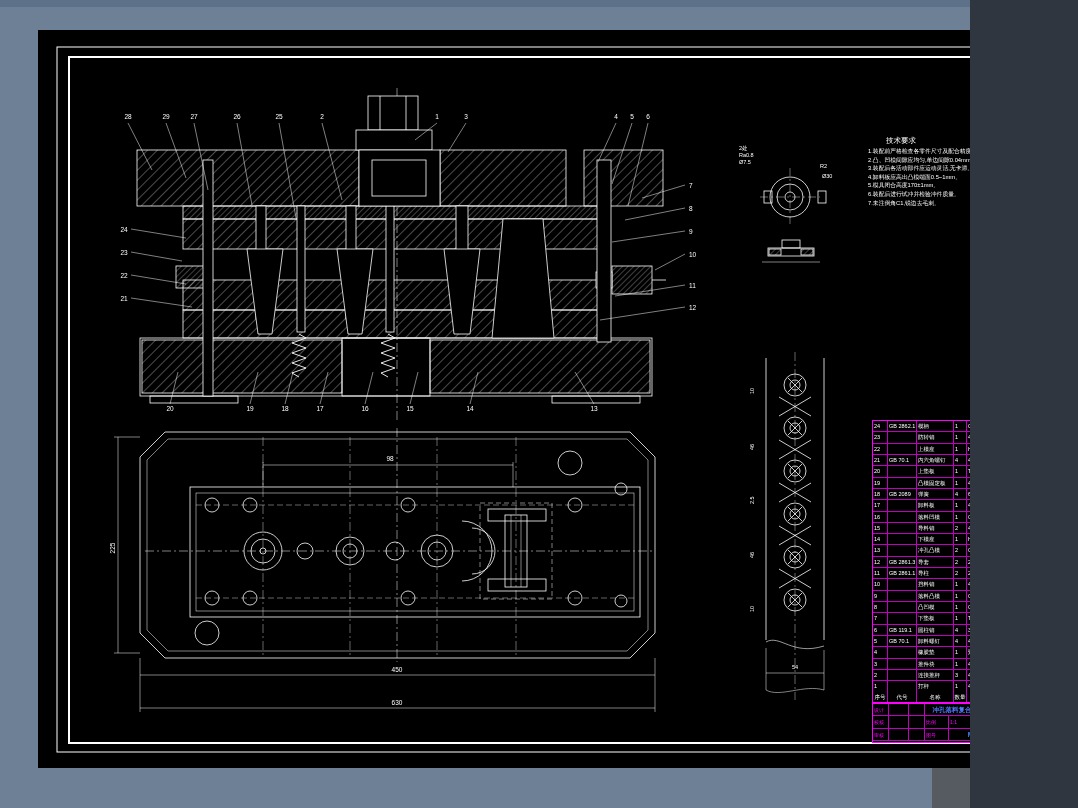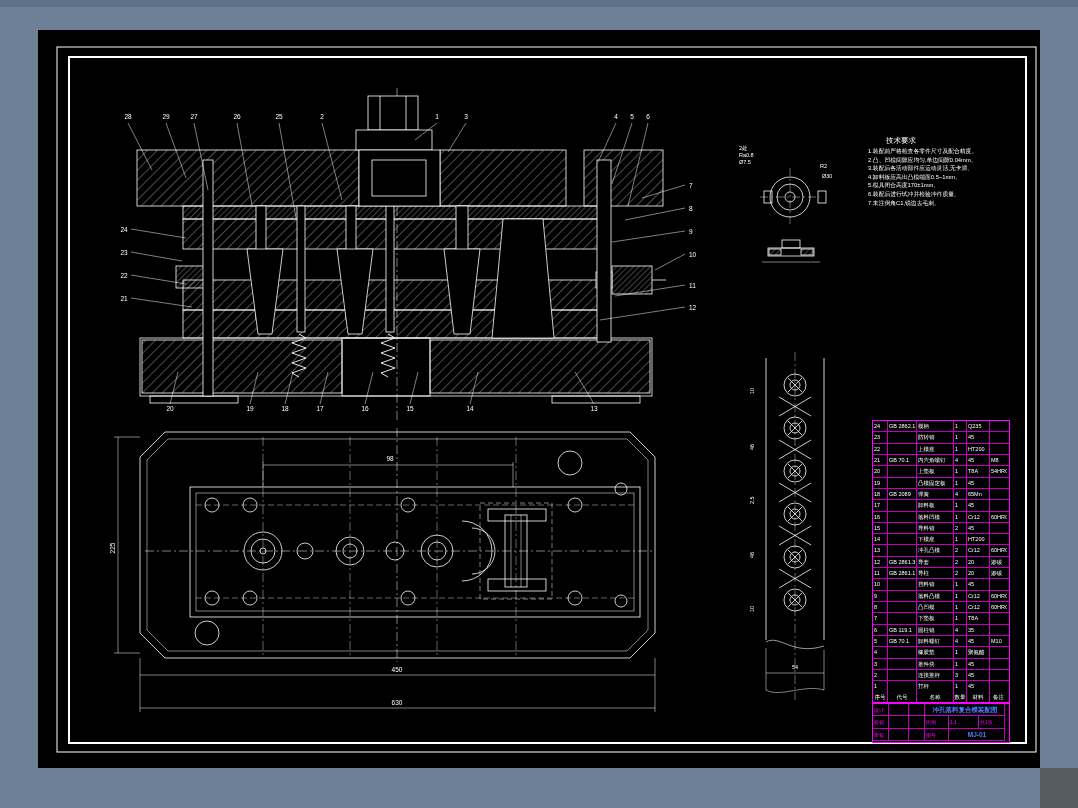--- a/index.html
+++ b/index.html
@@ -1,17 +1,17 @@
 <!DOCTYPE html>
 <html><head>
 <meta charset="utf-8">
 <style>
   html,body{margin:0;padding:0;background:#3c4least}
   body{margin:0;background:#2f3640;font-family:"Liberation Sans",sans-serif}
-  .stage{position:relative;width:1078px;height:808px;background:#6e8096;overflow:hidden}
+  .stage{position:relative;width:970px;height:808px;background:#6e8096;overflow:hidden}
   .top-strip{position:absolute;left:0;top:0;width:100%;height:7px;background:#5d7289}
   .corner{position:absolute;right:0;bottom:0;width:38px;height:40px;background:#565b61}
   svg.cad{position:absolute;left:0;top:0}
   svg.cad text{font-family:"Liberation Sans",sans-serif}
   
   .bom{position:absolute;left:872px;top:420px;width:138px;height:283px;display:flex;flex-direction:column;border:1px solid #f0f;box-sizing:border-box;background:transparent}
   .bom-row{flex:1;display:grid;grid-template-columns:15px 29px 37px 13px 23px 17px;min-height:0}
   .bom-row + .bom-row{border-top:1px solid rgba(255,0,255,.75)}
   .bom-row span{display:block;border-right:1px solid rgba(255,0,255,.75);font-size:5.5px;line-height:10.5px;color:#fff;overflow:hidden;white-space:nowrap;padding-left:1px}
   .bom-row span:last-child{border-right:none}

